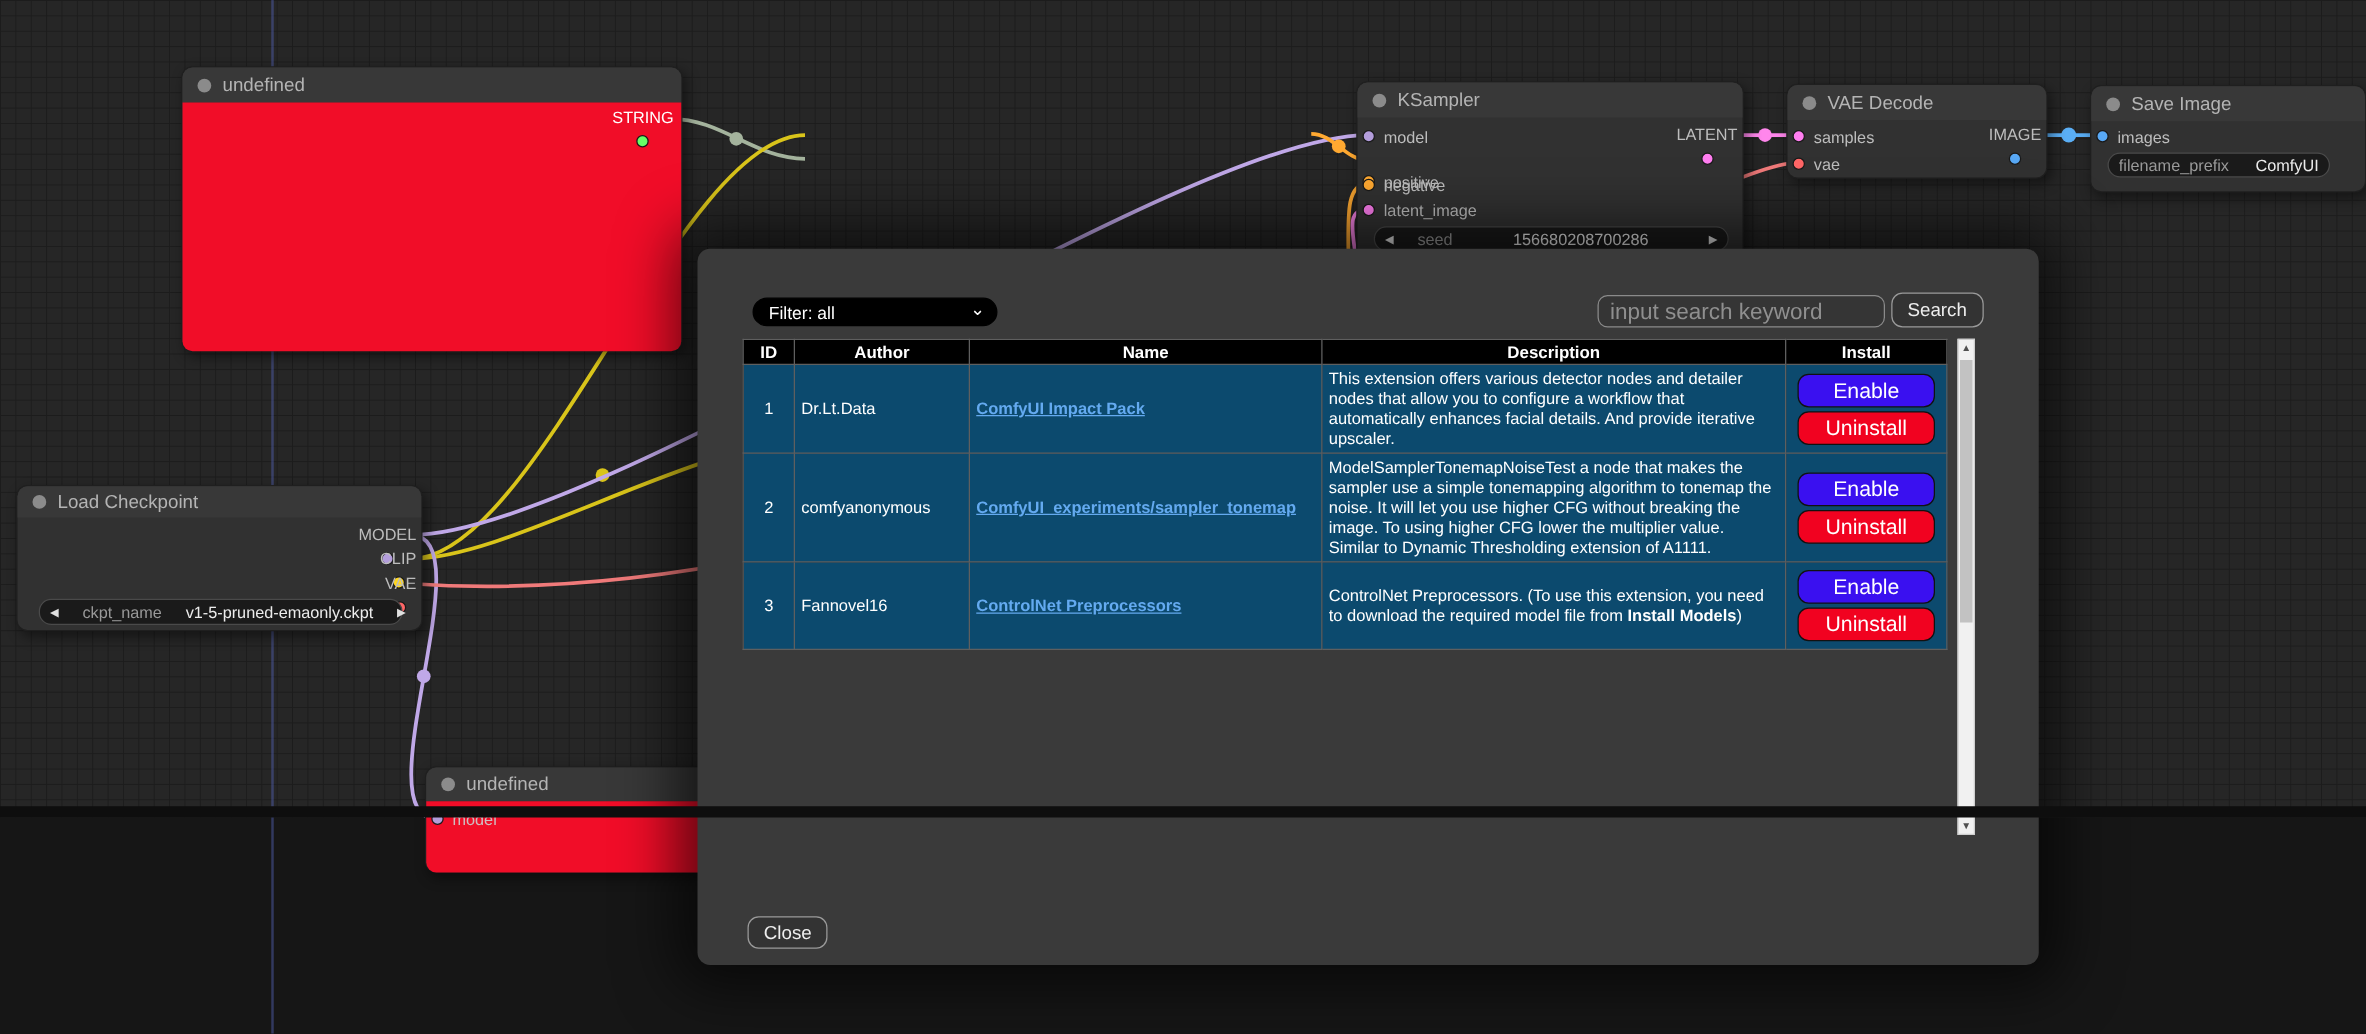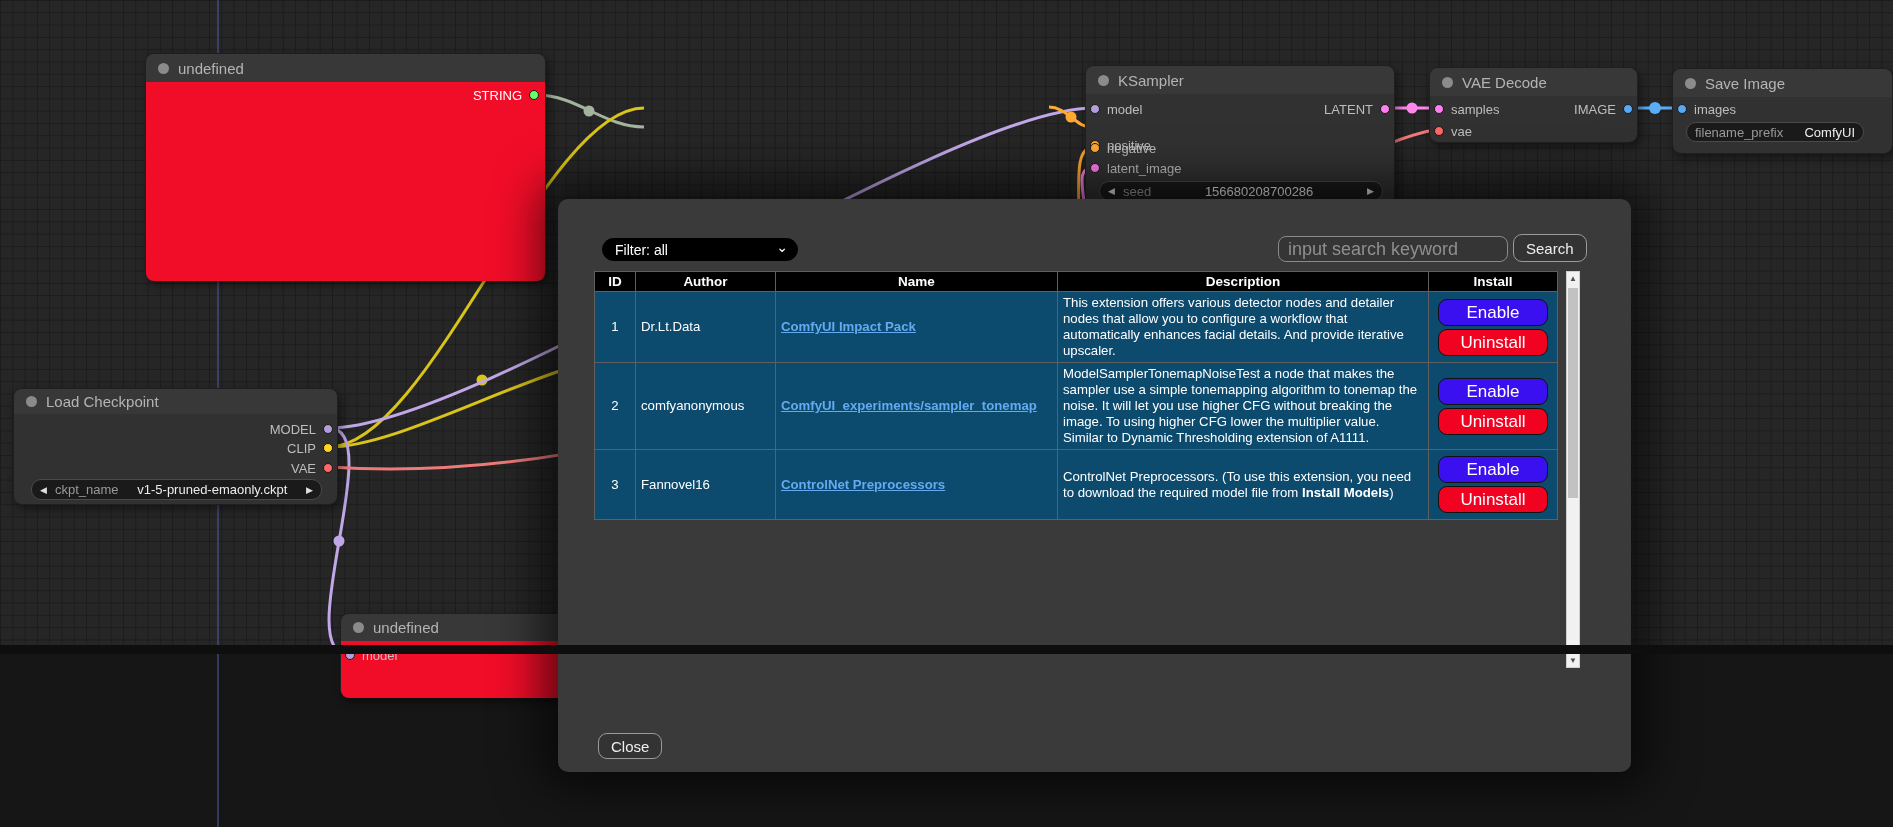--- a/index.html
+++ b/index.html
@@ -24,31 +24,31 @@
           box-shadow:3px 4px 10px rgba(0,0,0,0.45); background:#313131;
           border:1px solid #1f1f1f; }
   .node-title { display:flex; align-items:center; gap:9px; height:28px;
                 padding:0 12px; background:#383838; border-radius:8px 8px 0 0;
                 color:#b4b4b4; font-size:15px; }
   .title-dot { width:11px; height:11px; border-radius:50%; background:#8b8b8b; flex:0 0 auto; }
   .node-body { position:relative; }
   .red-body { background:#f10d28; border-radius:0 0 8px 8px; }
   .port { position:absolute; display:flex; align-items:center; gap:7px;
           height:18px; font-size:13px; color:#bdbdbd; white-space:nowrap; }
-  .port.out { }
+  .port.out { flex-direction:column; }
   .dot { width:10px; height:10px; border-radius:50%;
          border:1.5px solid #191919; flex:0 0 auto; }
   .c-model  { background:#b39ddb; }
   .c-clip   { background:#ffd61e; }
   .c-vae    { background:#f66; }
   .c-cond   { background:#ffa931; }
   .c-latent { background:#ff7ef0; }
   .c-image  { background:#58a8f5; }
   .c-string { background:#6f6; }
-  .widget { position:absolute; display:flex; align-items:center; gap:8px;
+  .widget { position:absolute; display:flex; align-items:center; gap:19px;
             background:#1a1a1a; border:1px solid #4a4a4a; border-radius:10px;
             height:20px; padding:0 8px; font-size:13px; color:#999;
             white-space:nowrap; }
   .widget .arrow { color:#e0e0e0; font-size:9px; }
   .widget .wlabel { color:#999; }
   .widget .wvalue { color:#ececec; flex:1; text-align:center; }
   .widget .wvalue.right { text-align:right; }
   .on-red { color:#cfbcc0; }
 
   

